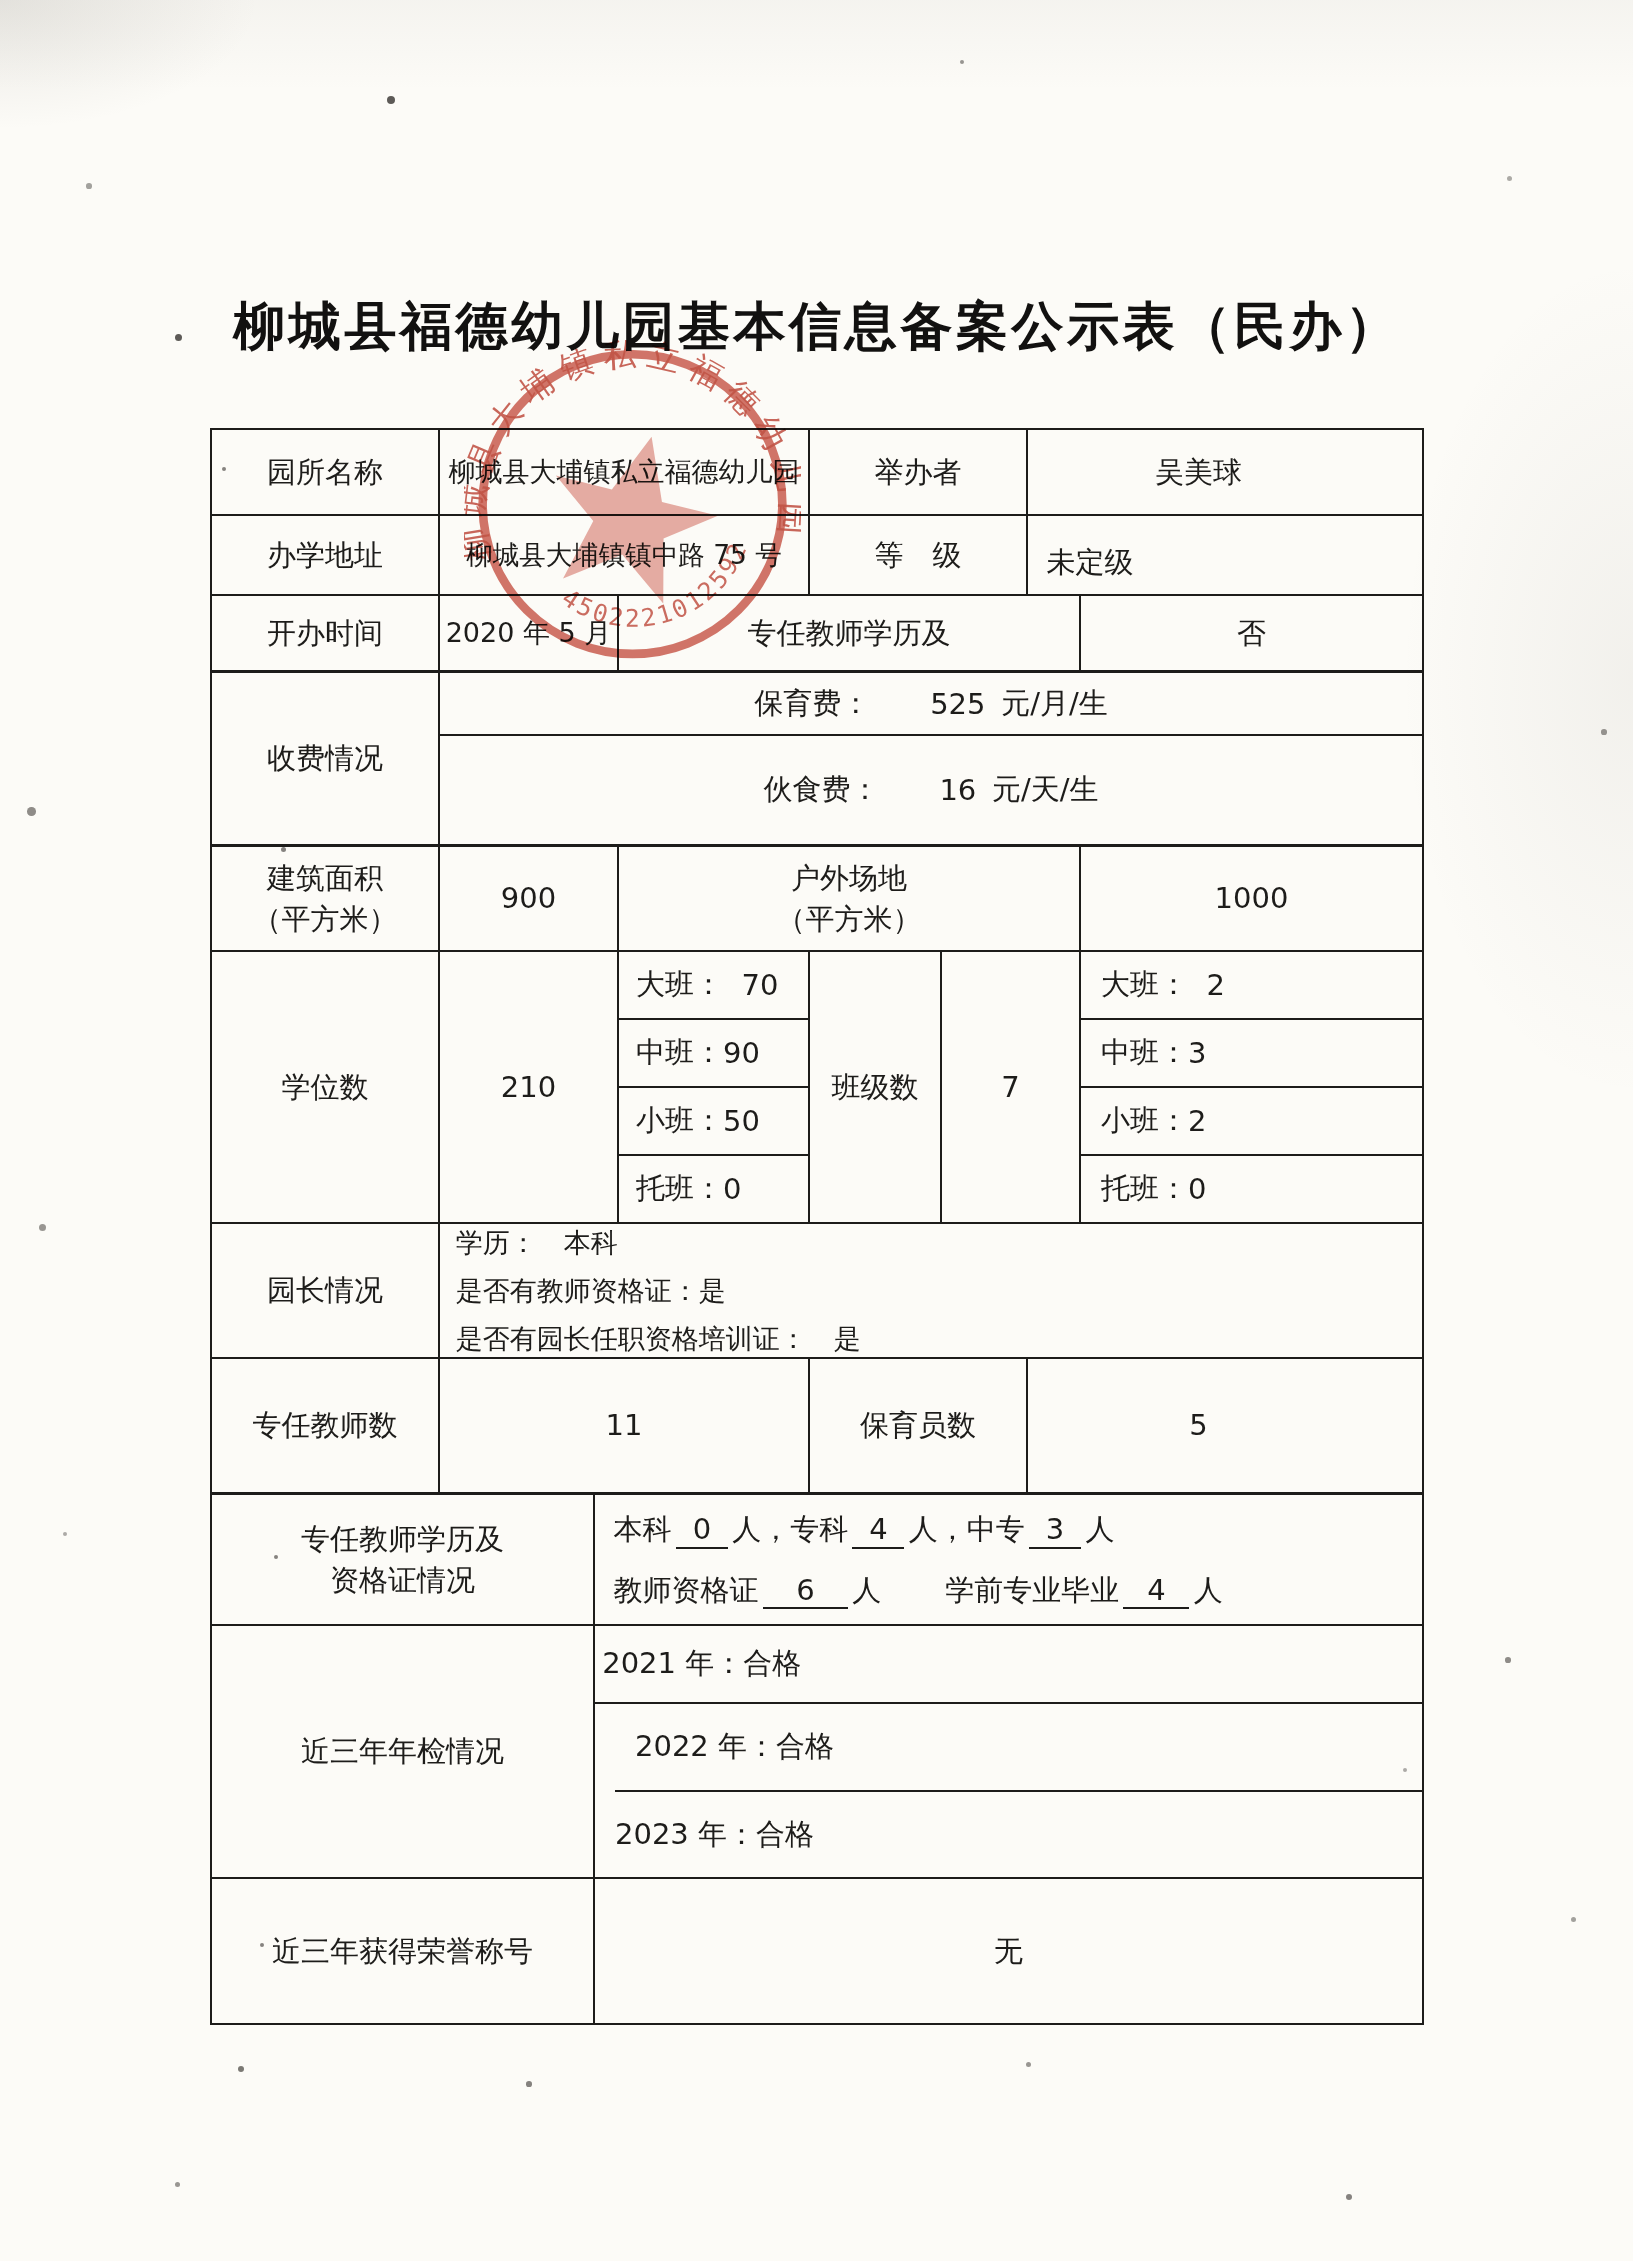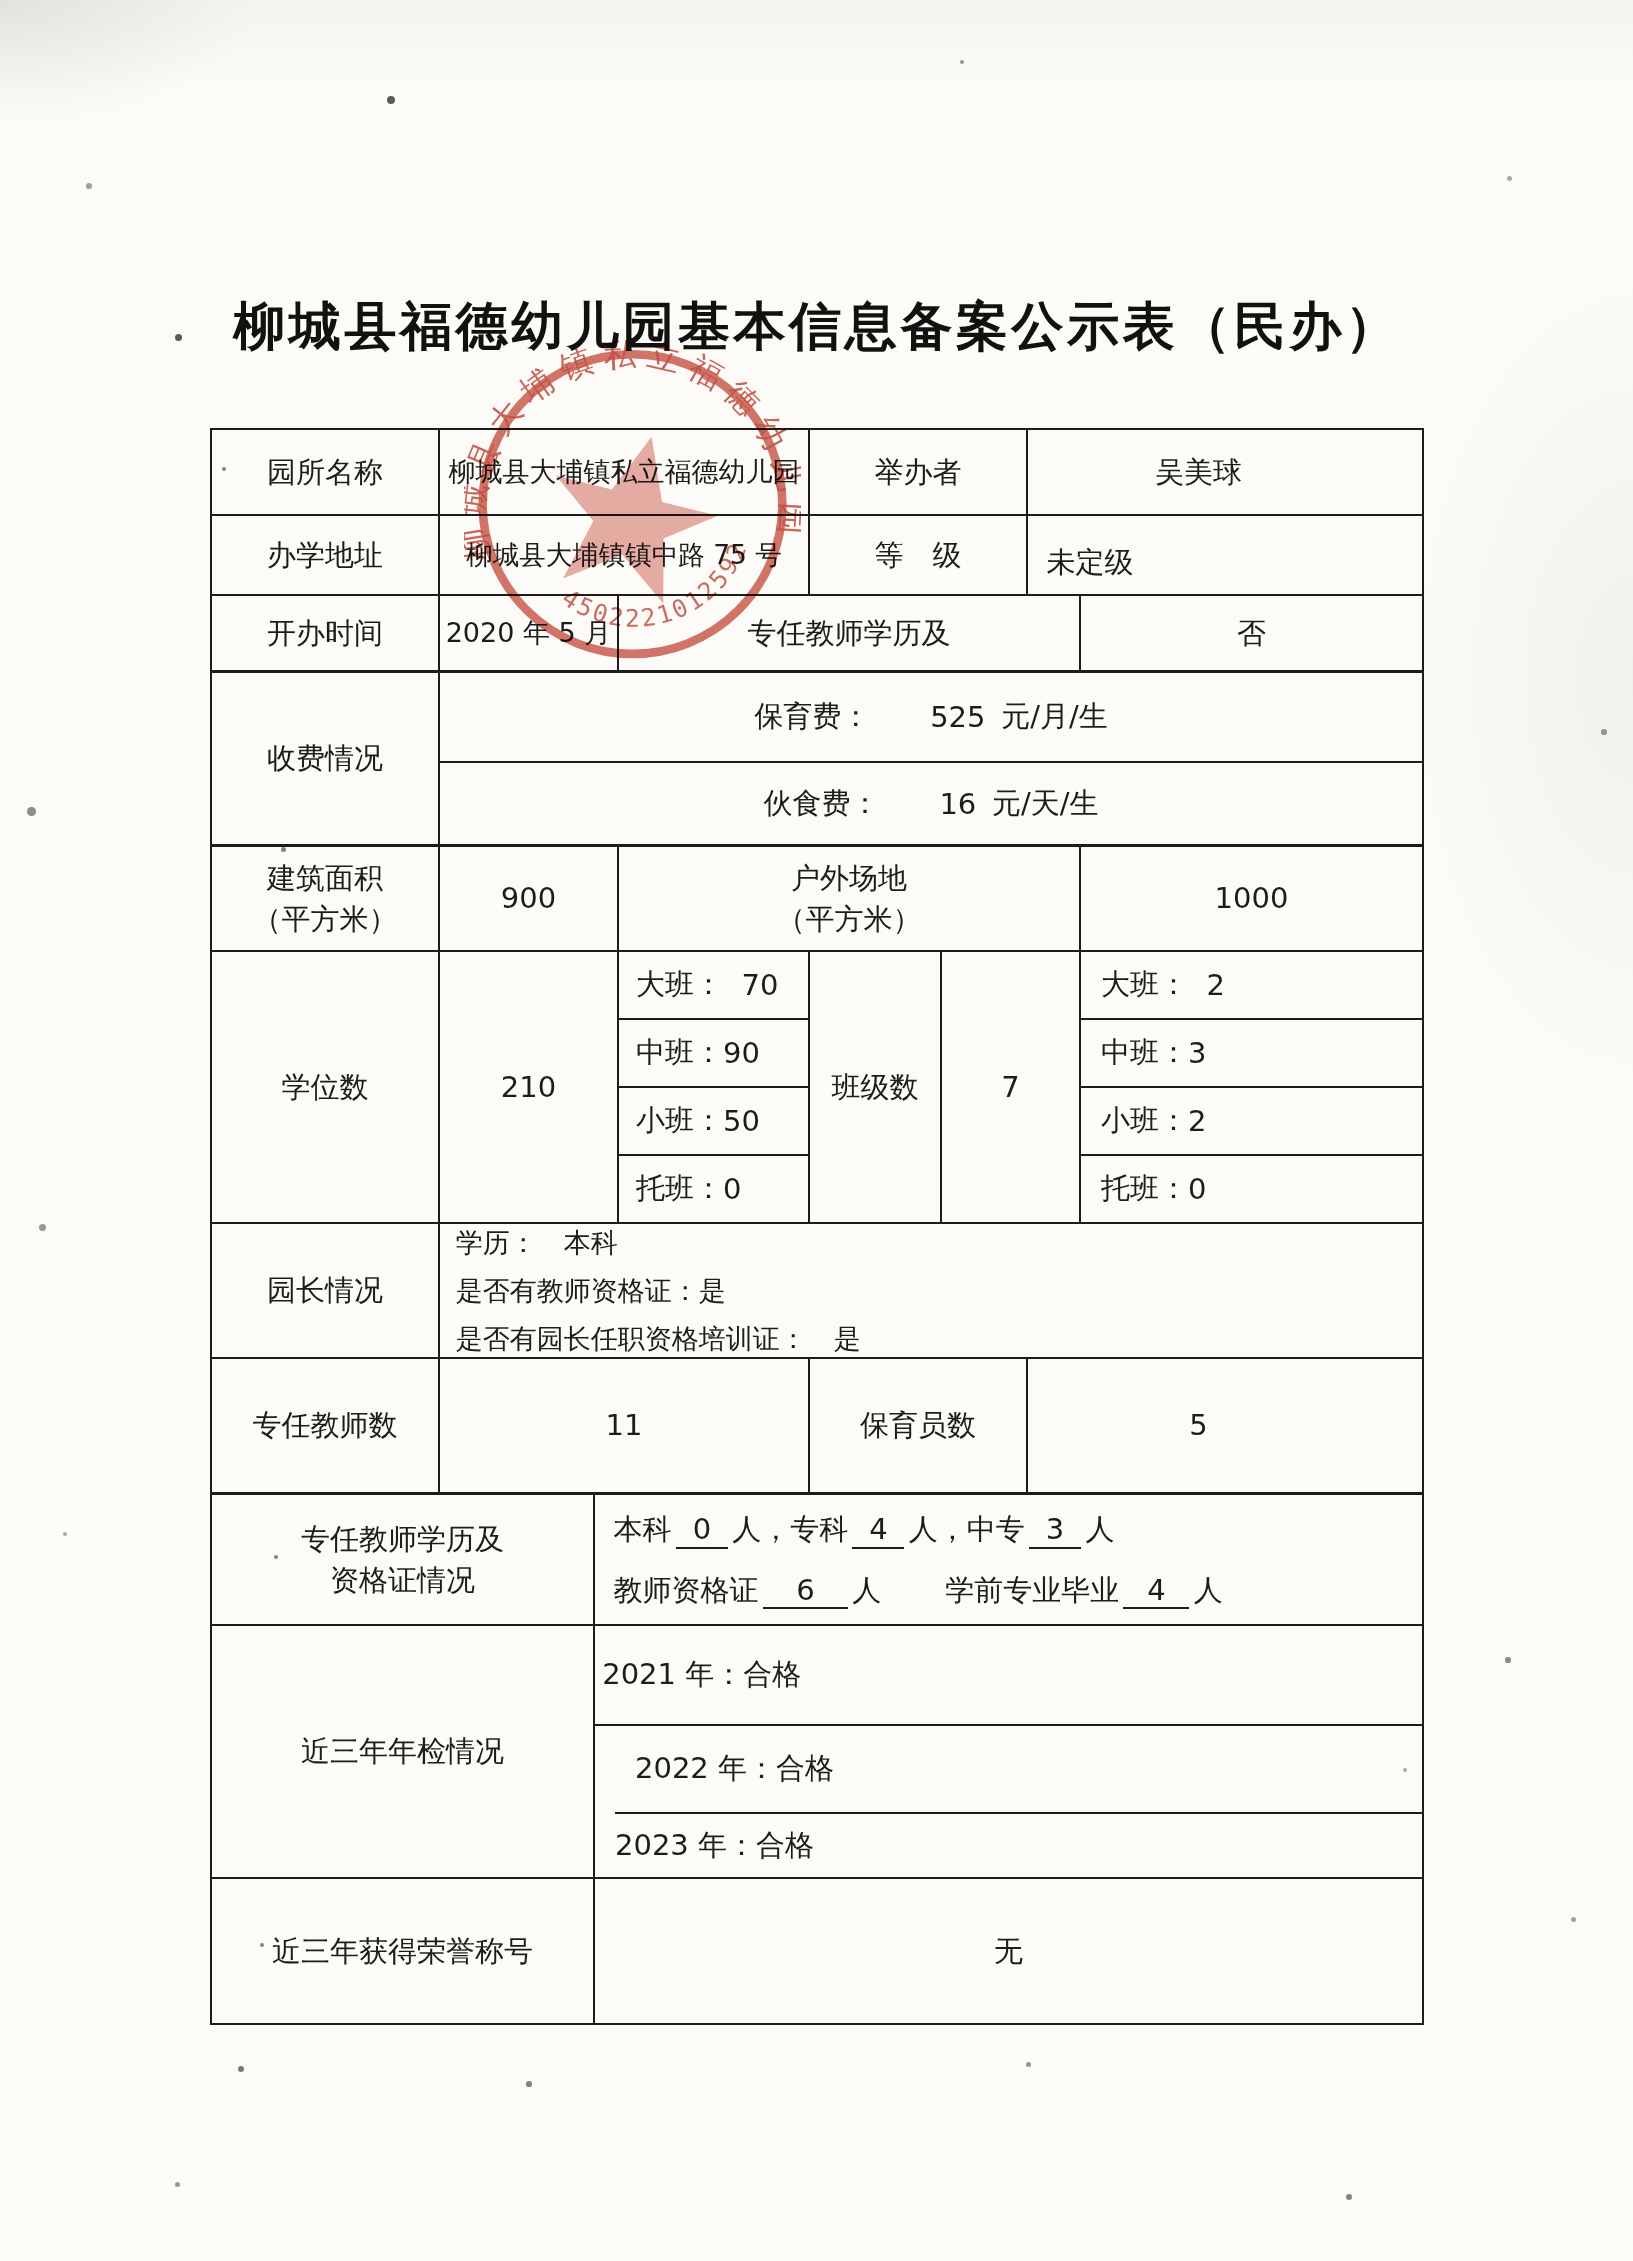--- a/index.html
+++ b/index.html
@@ -116,21 +116,21 @@
       <div class="c wA">开办时间</div>
       <div class="c wB" style="font-size:27px;white-space:nowrap;">2020 年 5 月</div>
       <div class="c wCE">专任教师学历及</div>
       <div class="c wF nr">否</div>
     </div>
 
     <div class="r thick" style="height:174px;">
 
       <div class="c wA">收费情况</div>
       <div class="stack wBF">
-        <div class="sub fee-line" style="height:90px;">
+        <div class="sub fee-line" style="height:63px;">
           <span>保育费：</span>
           <span class="amount">525</span>
           <span>元/月/生</span>
         </div>
         <div class="sub nb fee-line" style="flex:1;">
           <span>伙食费：</span>
           <span class="amount">16</span>
           <span>元/天/生</span>
         </div>
       </div>
@@ -225,21 +225,21 @@
           <div>
             <span>教师资格证</span><span class="blank wide">6</span><span>人</span><span class="gap90"></span><span>学前专业毕业</span><span class="blank mid">4</span><span>人</span>
           </div>
         </div>
       </div>
     </div>
 
     <div class="r" style="height:253px;">
       <div class="c wA2">近三年年检情况</div>
       <div class="stack w2">
-        <div class="sub left" style="height:100px;">2021 年：合格</div>
+        <div class="sub left" style="height:78px;">2021 年：合格</div>
         <div class="sub left" style="height:88px;padding-left:20px;margin-left:20px;">2022 年：合格</div>
         <div class="sub left nb" style="flex:1;padding-left:20px;">2023 年：合格</div>
       </div>
     </div>
 
     <div class="r last" style="height:144px;">
       <div class="c wA2">近三年获得荣誉称号</div>
       <div class="c w2 nr">无</div>
     </div>
 

